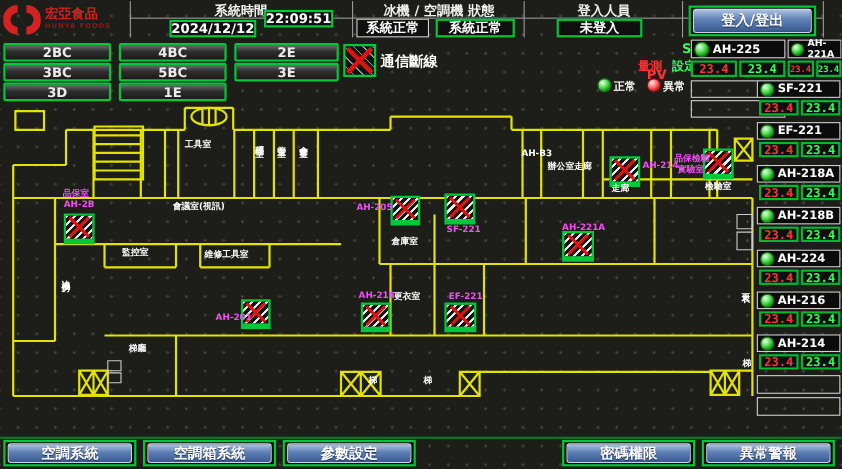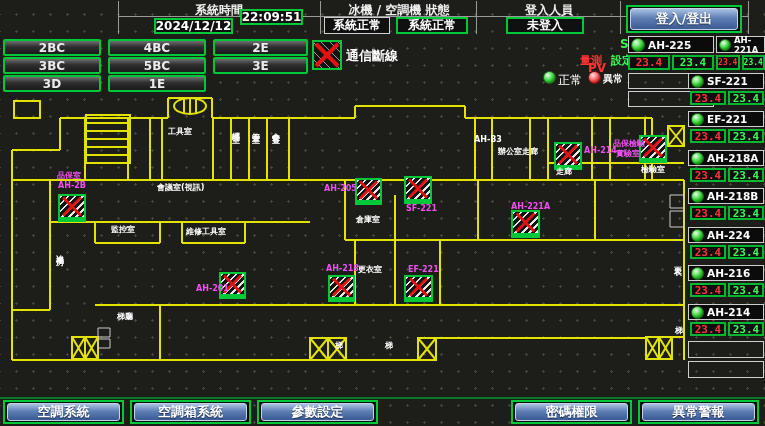--- a/index.html
+++ b/index.html
@@ -41,20 +41,30 @@
   .tag{color:#f050f0;font-size:8px;font-weight:bold;white-space:nowrap;line-height:9px;}
   .room{color:#ffffff;font-size:8px;font-weight:bold;white-space:nowrap;line-height:9px;}
   .vert{writing-mode:vertical-rl;text-orientation:upright;white-space:normal;letter-spacing:1px;}
   .legend-red{color:#ff3333;font-weight:bold;}
   .legend-green{color:#33ff55;font-weight:bold;}
 </style>
 </head>
 <body>
 
 <div class="abs" style="left:0;top:0;width:765px;height:36px;">
+  <div class="abs" style="left:3px;top:2px;width:112px;height:31px;display:flex;align-items:center;gap:4px;">
+    <svg width="34" height="28" viewBox="0 0 34 28">
+      <path d="M13,4 a10,10 0 1,0 0,20" fill="none" stroke="#d42222" stroke-width="7"></path>
+      <path d="M21,4 a10,10 0 1,1 0,20" fill="none" stroke="#d42222" stroke-width="7"></path>
+    </svg>
+    <div style="display:flex;flex-direction:column;line-height:11px;">
+      <span style="color:#d42222;font-weight:bold;font-size:12px;">宏亞食品</span>
+      <span style="color:#9c1515;font-weight:bold;font-size:6px;letter-spacing:1px;">HUNYA FOODS</span>
+    </div>
+  </div>
 
   <div class="abs sep-v" style="left:118px;top:1px;height:33px;"></div>
   <div class="abs sep-v" style="left:320px;top:1px;height:33px;"></div>
   <div class="abs sep-v" style="left:476px;top:1px;height:33px;"></div>
   <div class="abs sep-v" style="left:620px;top:1px;height:33px;"></div>
   <div class="abs sep-v" style="left:748px;top:1px;height:33px;"></div>
   <div class="abs sep-h" style="left:118px;top:16px;width:630px;"></div>
 
   <div class="abs hlabel" style="left:118px;top:2px;width:202px;">系統時間</div>
   <div class="abs gbox" style="left:154px;top:18px;width:79px;height:16px;">2024/12/12</div>
@@ -88,21 +98,21 @@
     <line x1="24" y1="2" x2="2" y2="24" stroke="#e01212" stroke-width="4"></line>
   </svg>
 </div>
 <div class="abs" style="left:346px;top:47px;font-size:13px;font-weight:bold;color:#fff;">通信斷線</div>
 
 <div class="abs legend-red" style="left:588px;top:37px;font-size:12px;margin-top:24px;">PV</div>
 <div class="abs legend-green" style="left:620px;top:37px;font-size:12px;">SV</div>
 <div class="abs legend-red" style="left:580px;top:53px;font-size:11px;">量測</div>
 <div class="abs legend-green" style="left:611px;top:53px;font-size:11px;">設定</div>
 <div class="abs led" style="left:543px;top:71px;"></div>
-<div class="abs" style="left:558px;top:72px;font-size:12px;font-weight:normal;">正常</div>
+<div class="abs" style="left:558px;top:72px;font-size:10px;font-weight:bold;">正常</div>
 <div class="abs led red" style="left:588px;top:71px;"></div>
 <div class="abs" style="left:603px;top:72px;font-size:10px;font-weight:bold;">異常</div>
 
 <div class="abs unit-name" style="left:628px;top:36px;width:86px;height:17px;">
   <span class="led" style="width:12px;height:12px;"></span>
   <span>AH-225</span>
 </div>
 <div class="abs vals" style="left:628px;top:55px;width:86px;height:15px;">
   <span class="pv-val">23.4</span>
   <span class="sv-val">23.4</span>

